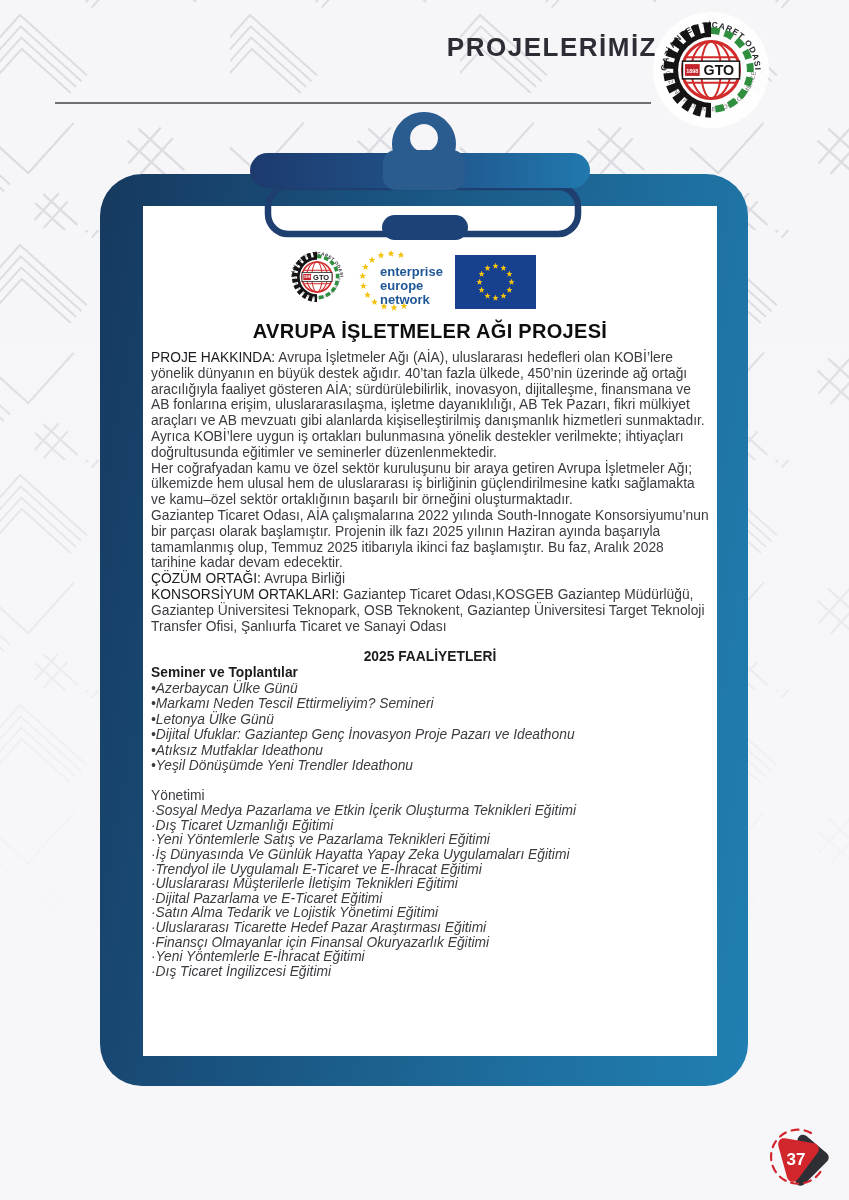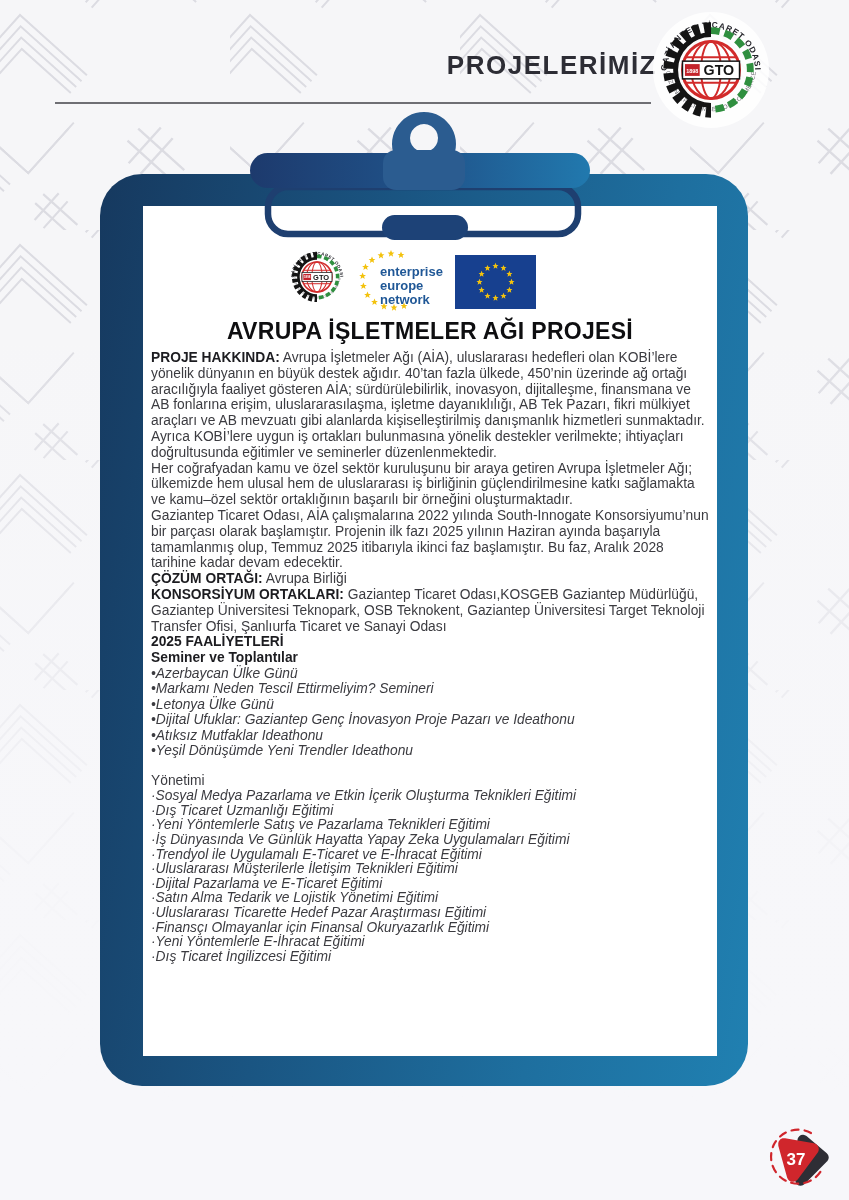--- a/index.html
+++ b/index.html
@@ -11,21 +11,21 @@
   .layer { position:absolute; inset:0; }
   #pattern-layer { z-index:0; }
   #pattern-fade {
     z-index:1; pointer-events:none;
     background:linear-gradient(180deg, rgba(247,247,250,0) 0%, rgba(247,247,250,0) 26%,
       rgba(247,247,250,.55) 52%, rgba(247,247,250,.92) 74%, #f7f7fa 92%);
   }
   
   .page-header { position:absolute; z-index:3; inset:0; pointer-events:none; }
   .header-title {
-    position:absolute; top:50px; left:0; width:657px; text-align:right;
+    position:absolute; top:32px; left:0; width:657px; text-align:right;
     font-size:26px; font-weight:700; letter-spacing:1.5px; color:#2d2d35;
   }
   .header-rule { position:absolute; top:102px; left:55px; width:596px; height:2px; background:#6f6f74; }
   .header-logo { position:absolute; top:11px; left:652px; }
   
   .board {
     position:absolute; z-index:2; left:100px; top:174px; width:648px; height:912px;
     border-radius:42px;
     background:linear-gradient(100deg, #16395f 0%, #1a5582 38%, #1e6f9f 72%, #2080b1 100%);
   }
@@ -33,27 +33,27 @@
     position:absolute; z-index:3; left:143px; top:206px; width:574px; height:850px;
     background:#ffffff;
   }
   .clip-svg { position:absolute; z-index:4; left:240px; top:106px; }
   .paper-gto { position:absolute; left:143px; top:40px; }
   .content {
     position:absolute; left:8px; top:112px; width:558px;
     color:#3b3b40; font-size:13.8px; line-height:15.8px;
   }
   .doc-title {
-    text-align:center; font-size:23px; line-height:27px; font-weight:700;
+    text-align:center; font-size:20px; line-height:27px; font-weight:700;
     color:#0e0e10; letter-spacing:.3px;
   }
   .para { }
   .para.first { margin-top:5px; }
-  .lbl { font-weight:700; color:#1c1c20; }
-  .sec-title { font-weight:700; color:#1c1c20; }
+  .lbl { font-weight:400; color:#1c1c20; }
+  .sec-title { margin-top:15px; font-weight:700; color:#1c1c20;text-align:center; }
   .sub-title { font-weight:700; color:#1c1c20; }
   .list-line { line-height:15.4px;font-style:italic; }
   .trainings-block { margin-top:15px; }
   .trainings-block .list-line { line-height:14.6px; }
   
   .badge { position:absolute; z-index:5; left:766px; top:1128px; }
 </style>
 </head>
 <body>
 

